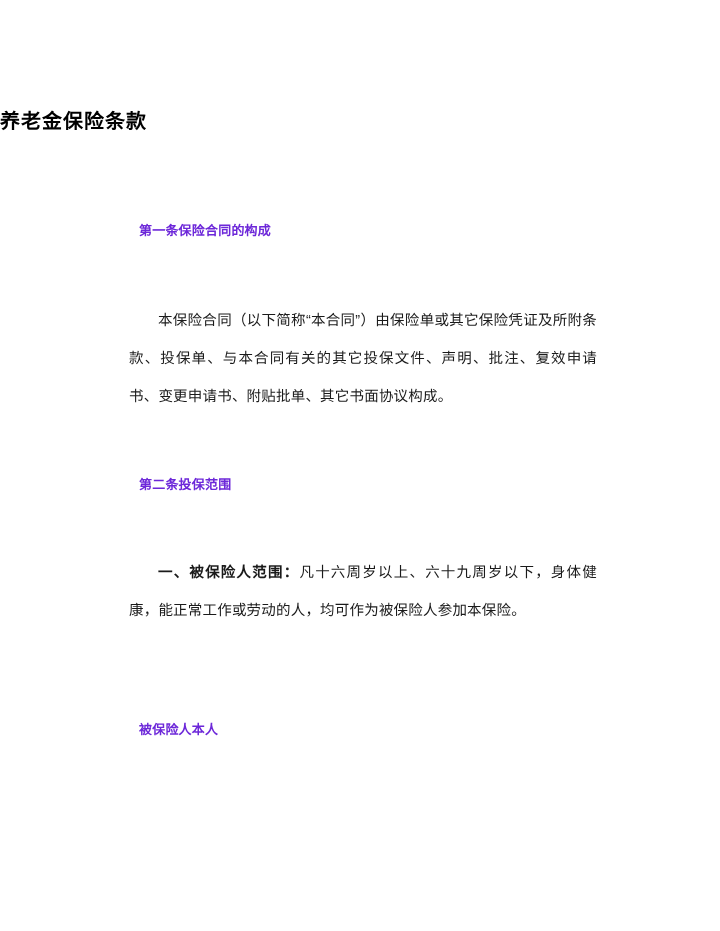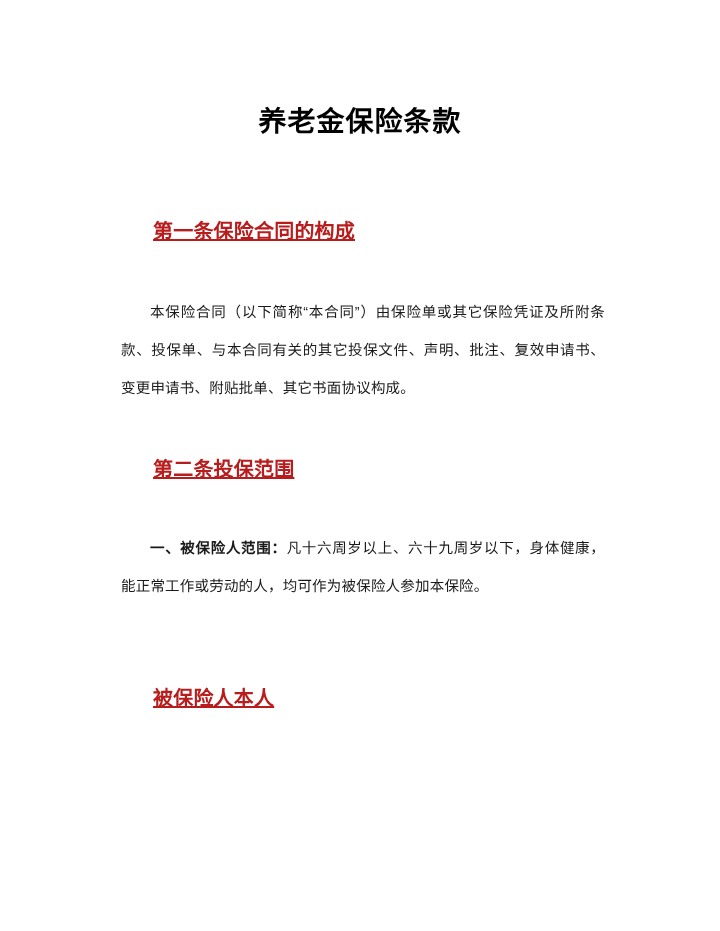--- a/index.html
+++ b/index.html
@@ -20,58 +20,56 @@
     position: relative;
     width: 720px;
     height: 931px;
     background: #ffffff;
     box-sizing: border-box;
   }
 
   
   .doc-title {
     position: absolute;
-    top: 86px;
+    top: 96px;
     left: 0;
     width: 720px;
-    text-align: center;
     font-family: "Liberation Serif", "DejaVu Serif", serif;
-    font-size: 28px;
+    font-size: 20px;
     font-weight: bold;
     letter-spacing: 1px;
     color: #000000;
     line-height: 1.2;
   }
 
   
   .body-block {
     position: absolute;
     top: 212px;
     left: 113px;
     width: 500px;
   }
 
   .clause-heading {
-    font-size: 20px;
+    font-size: 13px;
     font-weight: bold;
-    color: #b91c1c;
+    color: #6d28d9;
     line-height: 38px;
     text-indent: 2em;
     margin: 0;
     letter-spacing: 0.2px;
-    text-decoration: underline;
   }
 
   .para {
     font-size: 14.5px;
     font-weight: normal;
     color: #1a1a1a;
     line-height: 38px;
     text-indent: 2em;
-    margin: 8px;
+    margin: 16px;
     text-align: justify;
     text-justify: inter-ideograph;
     letter-spacing: 0.2px;
   }
 
   .para .lead {
     font-weight: bold;
   }
 
   

